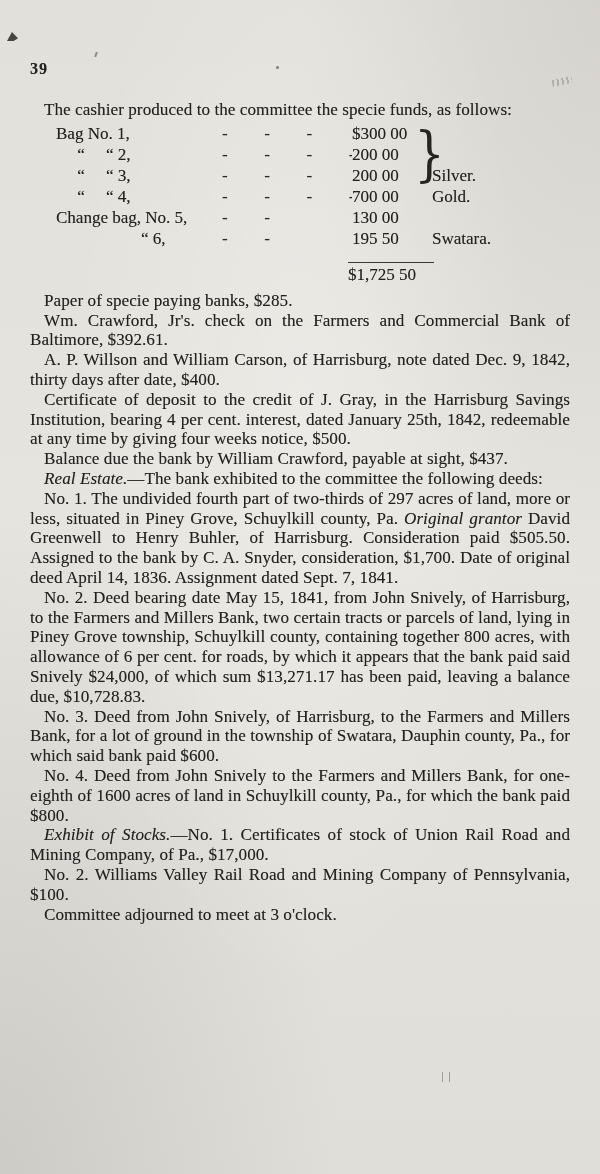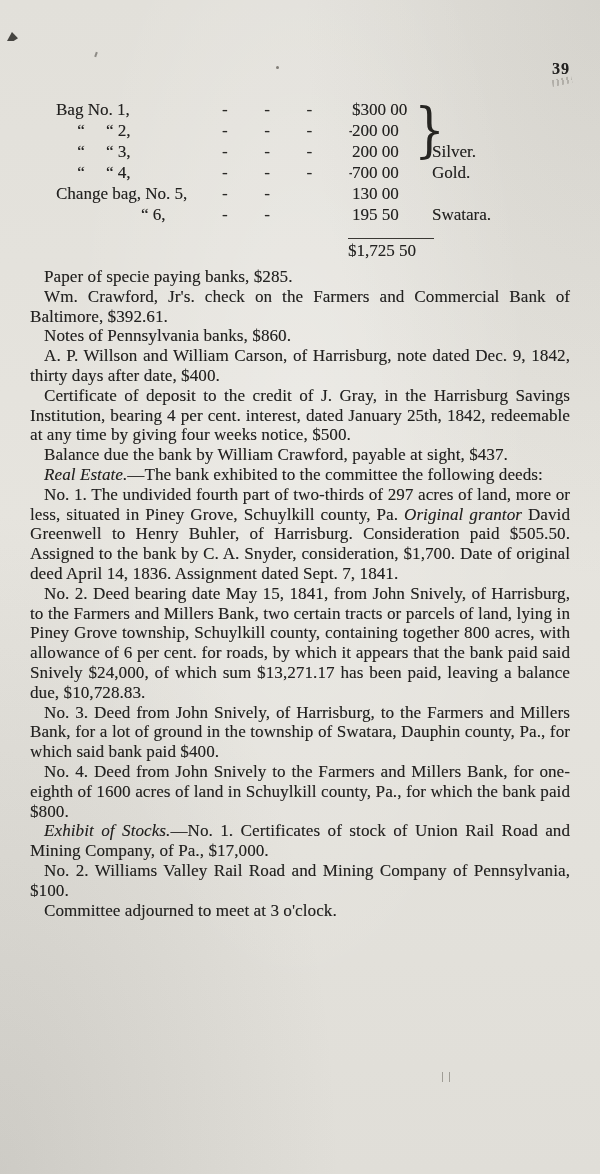--- a/index.html
+++ b/index.html
@@ -13,21 +13,21 @@
       radial-gradient(ellipse at 50% 35%, rgba(255,255,255,0.25) 0%, rgba(255,255,255,0) 55%),
       radial-gradient(ellipse at 0% 100%, rgba(120,118,112,0.18) 0%, rgba(120,118,112,0) 40%),
       radial-gradient(ellipse at 100% 0%, rgba(140,138,130,0.15) 0%, rgba(140,138,130,0) 35%),
       linear-gradient(180deg, #e2e0da 0%, #e6e4de 45%, #e0ded8 100%);
     font-family:"Liberation Serif","DejaVu Serif",serif;
     color:#222120;
     text-shadow:0.3px 0.3px 0.5px rgba(35,33,30,0.35);
   }
   .page { padding:60px 30px 0 30px; }
   .pageno {
-    text-align:right; font-weight:bold; font-size:16px;
+    text-align:left; font-weight:bold; font-size:16px;
     letter-spacing:1px; margin-bottom:22px;
   }
   .para {
     font-size:17px; line-height:19.8px;
     text-align:justify; text-indent:14px;
     letter-spacing:0.1px;
   }
   .it { font-style:italic; }
 
   
@@ -83,20 +83,21 @@
 <div class="artifact a1"></div>
 <div class="artifact a2"></div>
 <div class="artifact a3"></div>
 <div class="artifact a4"></div>
 <div class="artifact a5"></div>
 
 <div class="page">
 
   <div class="pageno">39</div>
 
+  <p class="para">The cashier produced to the committee the specie funds, as follows:</p>
 
   <div class="specie">
     <div id="specie-rows">
   <div class="srow">
     <span class="slabel">Bag No. 1,</span>
     <span class="sdash">- - -</span>
     <span class="samt">$300 00</span>
     <span class="sbspace"></span>
     <span class="sgroup"></span>
   </div>
@@ -145,27 +146,26 @@
   </div>
 
   <div class="total-block">
     <div class="total-rule"></div>
     <span class="total-amt">$1,725 50</span>
   </div>
 
   <div id="paragraphs">
       <p class="para"><span class="">Paper of specie paying banks, $285.</span></p>
       <p class="para"><span class="">Wm. Crawford, Jr's. check on the Farmers and Commercial Bank of Baltimore, $392.61.</span></p>
-      <p class="para"><span class="">Notes of Pennsylvania banks, $860.</span></p>
       <p class="para"><span class="">A. P. Willson and William Carson, of Harrisburg, note dated Dec. 9, 1842, thirty days after date, $400.</span></p>
       <p class="para"><span class="">Certificate of deposit to the credit of J. Gray, in the Harrisburg Savings Institution, bearing 4 per cent. interest, dated January 25th, 1842, redeemable at any time by giving four weeks notice, $500.</span></p>
       <p class="para"><span class="">Balance due the bank by William Crawford, payable at sight, $437.</span></p>
       <p class="para"><span class="it">Real Estate.</span><span class="">—The bank exhibited to the committee the following deeds:</span></p>
       <p class="para"><span class="">No. 1. The undivided fourth part of two-thirds of 297 acres of land, more or less, situated in Piney Grove, Schuylkill county, Pa. </span><span class="it">Original grantor</span><span class=""> David Greenwell to Henry Buhler, of Harrisburg. Consideration paid $505.50.  Assigned to the bank by C. A. Snyder, consideration, $1,700.  Date of original deed April 14, 1836.  Assignment dated Sept. 7, 1841.</span></p>
       <p class="para"><span class="">No. 2. Deed bearing date May 15, 1841, from John Snively, of Harrisburg, to the Farmers and Millers Bank, two certain tracts or parcels of land, lying in Piney Grove township, Schuylkill county, containing together 800 acres, with allowance of 6 per cent. for roads, by which it appears that the bank paid said Snively $24,000, of which sum $13,271.17 has been paid, leaving a balance due, $10,728.83.</span></p>
-      <p class="para"><span class="">No. 3. Deed from John Snively, of Harrisburg, to the Farmers and Millers Bank, for a lot of ground in the township of Swatara, Dauphin county, Pa., for which said bank paid $400.</span></p>
+      <p class="para"><span class="">No. 3. Deed from John Snively, of Harrisburg, to the Farmers and Millers Bank, for a lot of ground in the township of Swatara, Dauphin county, Pa., for which said bank paid $600.</span></p>
       <p class="para"><span class="">No. 4. Deed from John Snively to the Farmers and Millers Bank, for one-eighth of 1600 acres of land in Schuylkill county, Pa., for which the bank paid $800.</span></p>
       <p class="para"><span class="it">Exhibit of Stocks.</span><span class="">—No. 1.  Certificates of stock of Union Rail Road and Mining Company, of Pa., $17,000.</span></p>
       <p class="para"><span class="">No. 2. Williams Valley Rail Road and Mining Company of Pennsylvania, $100.</span></p>
       <p class="para"><span class="">Committee adjourned to meet at 3 o'clock.</span></p>
     </div>
 
 </div>
 
 </body></html>

